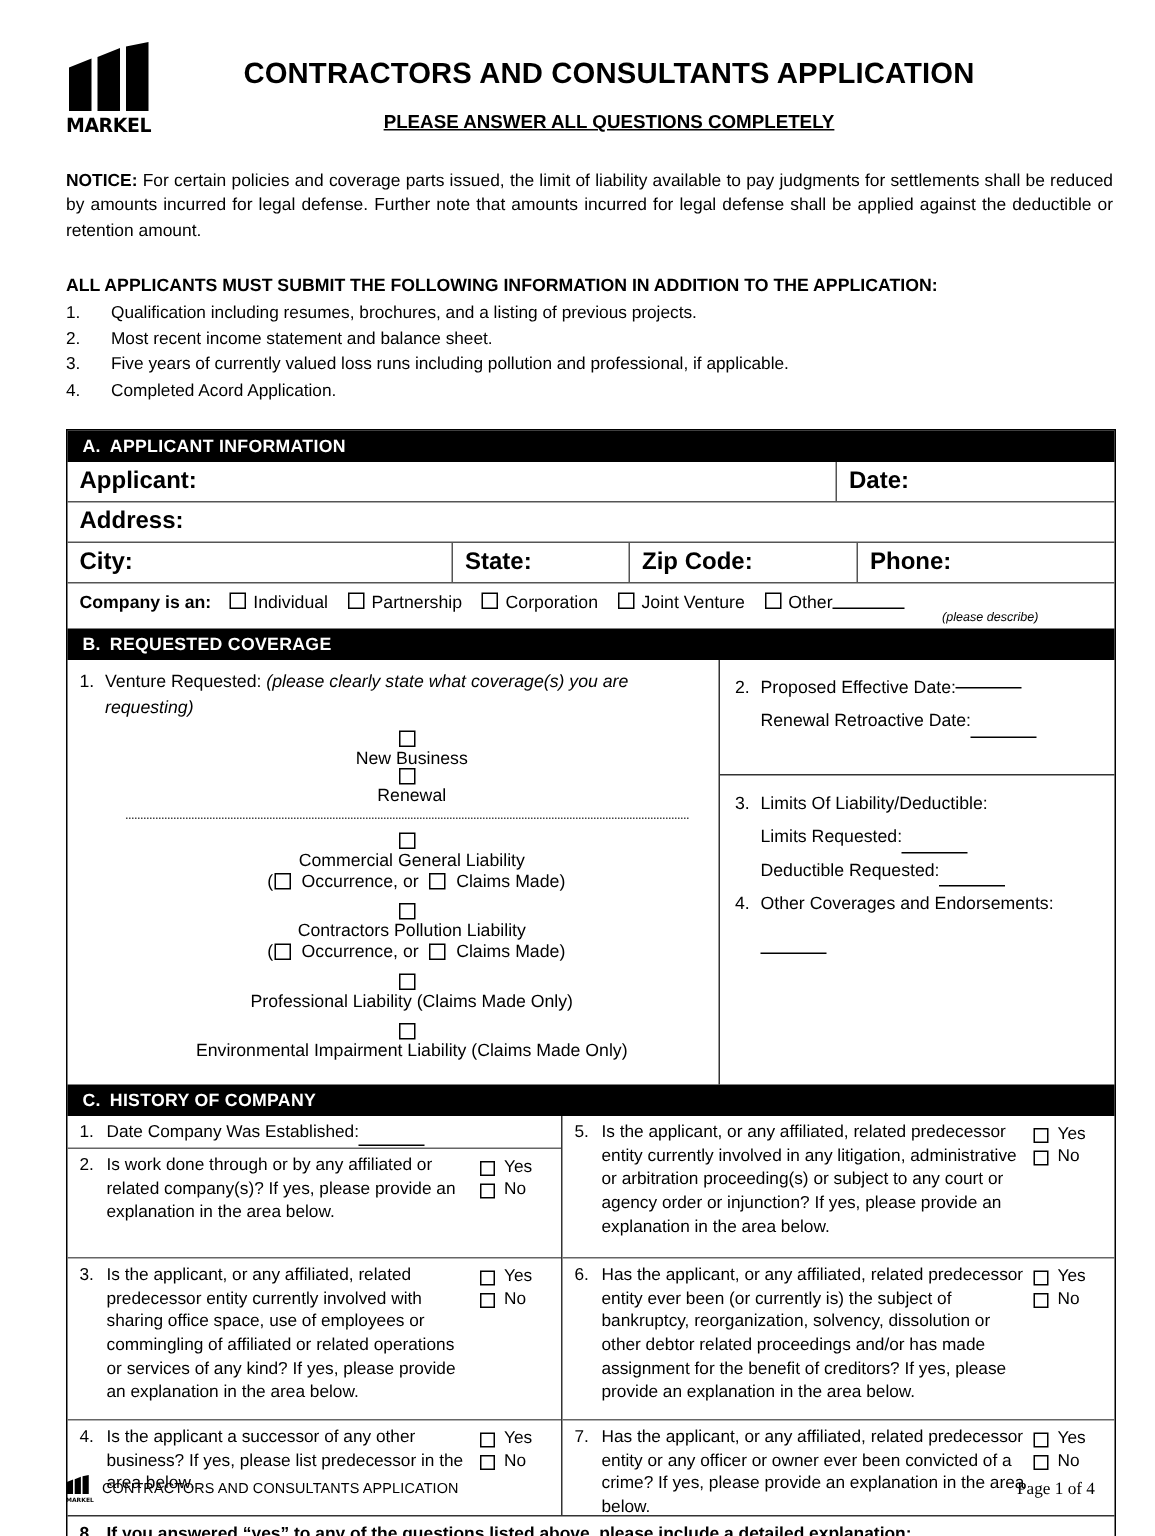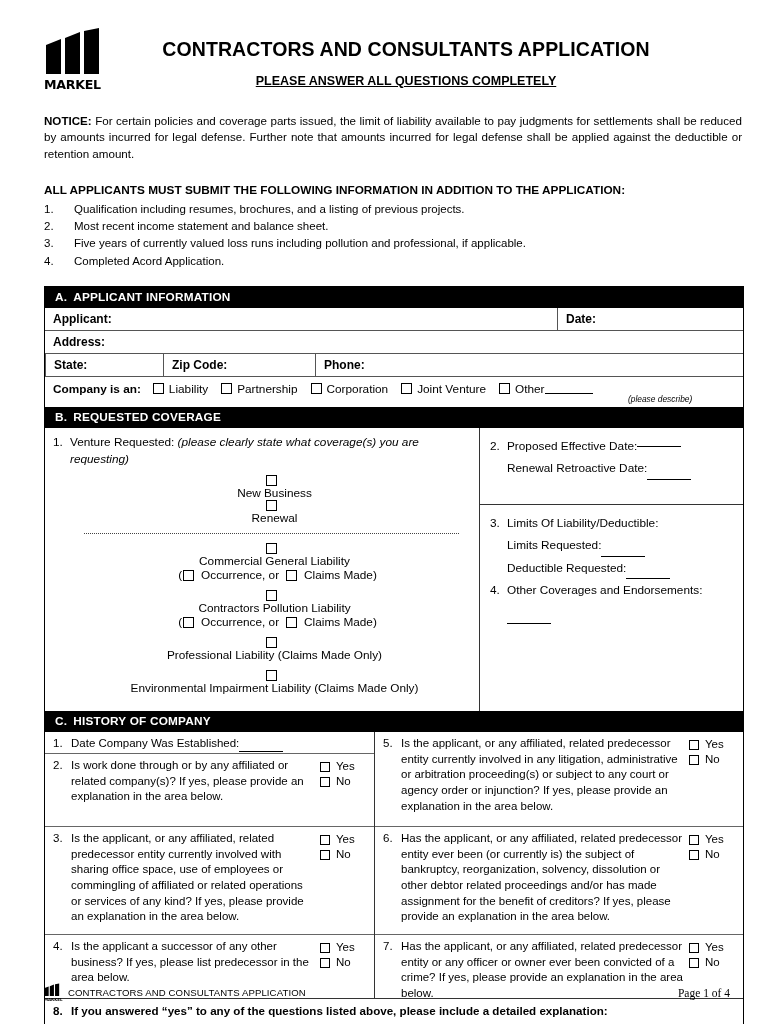--- a/index.html
+++ b/index.html
@@ -117,21 +117,21 @@
   }
   .sec-bar .sec-letter { margin-right: 6px; }
 
   .row {
     display: flex;
     border-top: 1.2px solid #555;
   }
   .row.first { border-top: none; }
   .cell {
     padding: 4px 6px 4px 8px;
-    font-size: 12px;
+    font-size: 16px;
     box-sizing: border-box;
     min-height: 19px;
   }
   .cell.b { font-weight: 700; }
   .divider-l { border-left: 1.2px solid #555; }
 
   .cell-applicant { flex: 1 1 auto; }
   .cell-date { flex: 0 0 186px; }
   .cell-address { flex: 1 1 auto; }
   .cell-city { flex: 0 0 256px; }
@@ -335,30 +335,31 @@
     <div class="row first">
       <div class="cell b cell-applicant">Applicant:</div>
       <div class="cell b cell-date divider-l">Date:</div>
     </div>
 
     <div class="row">
       <div class="cell b cell-address">Address:</div>
     </div>
 
     <div class="row">
+      <div class="cell b cell-city">City:</div>
       <div class="cell b cell-state divider-l">State:</div>
       <div class="cell b cell-zip divider-l">Zip Code:</div>
       <div class="cell b cell-phone divider-l">Phone:</div>
     </div>
 
     <div class="company-row">
       <span class="company-label">Company is an:</span>
       <span class="copt">
         <span class="chk"></span>
-        <span>Liability</span>
+        <span>Individual</span>
       </span>
       <span class="copt">
         <span class="chk"></span>
         <span>Partnership</span>
       </span>
       <span class="copt">
         <span class="chk"></span>
         <span>Corporation</span>
       </span>
       <span class="copt">

